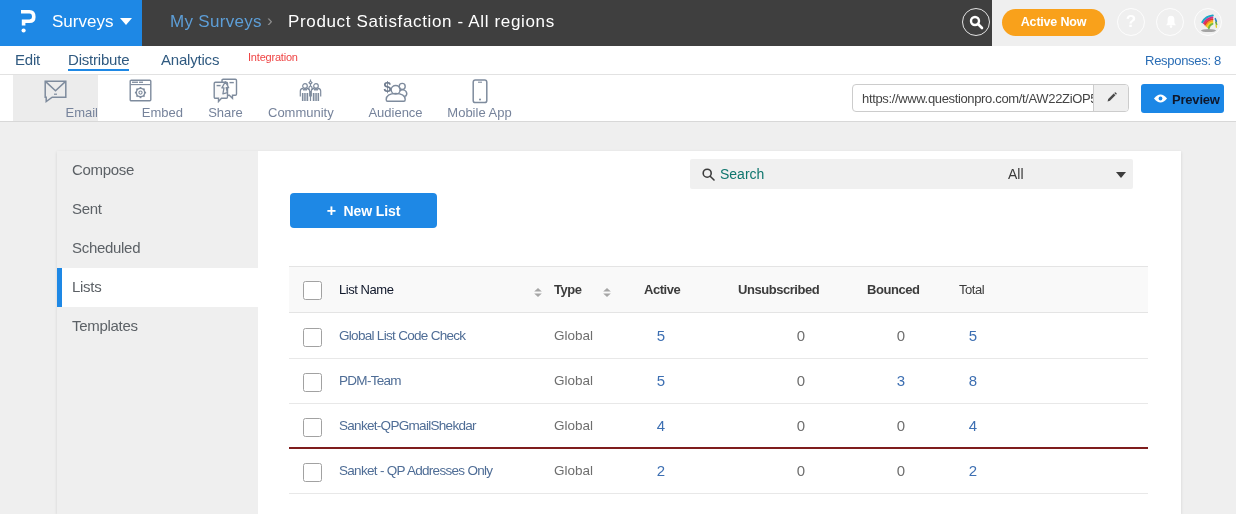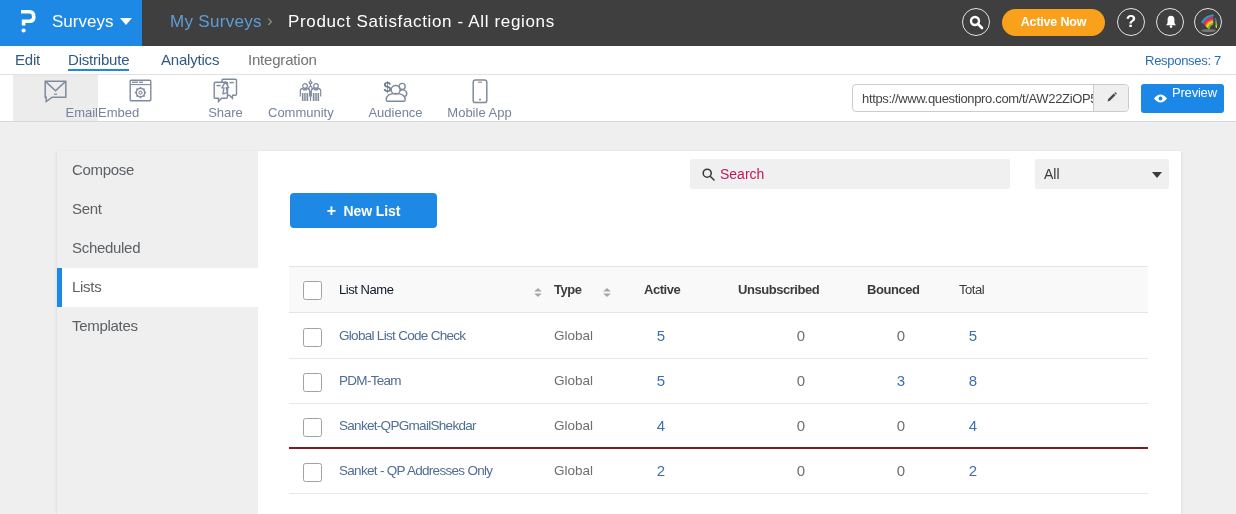--- a/index.html
+++ b/index.html
@@ -1,20 +1,20 @@
 <!DOCTYPE html>
 <html><head><meta charset="utf-8"><style>
 *{margin:0;padding:0;box-sizing:border-box}
 html,body{width:1236px;height:514px;font-family:"Liberation Sans",sans-serif;background:#efefef;overflow:hidden}
 body{position:relative}
 .abs{position:absolute}
 </style></head>
 <body>
 
-<div class="abs" style="left:0;top:0;width:1236px;height:46px;background:#3f3f3f">
+<div class="abs" style="left:0;top:0;width:992px;height:46px;background:#3f3f3f">
   <div class="abs" style="left:0;top:0;width:142px;height:46px;background:#1e88e5">
     <svg class="abs" style="left:17px;top:8px" width="22" height="30" viewBox="0 0 22 30">
       <path d="M4 3.8 H12.5 Q16.8 3.8 16.8 9 Q16.8 13.2 12.5 13.2 H6.6 V17.5" fill="none" stroke="#fff" stroke-width="3.6"></path>
       <circle cx="6.6" cy="22.5" r="2.1" fill="#fff"></circle>
     </svg>
     <span class="abs" style="left:52px;top:12px;color:#fff;font-size:17px">Surveys</span>
     <span class="abs" style="left:120px;top:18px;width:0;height:0;border-left:6px solid transparent;border-right:6px solid transparent;border-top:7px solid #fff"></span>
   </div>
   <span class="abs" style="left:170px;top:12px;color:#5d9ed7;font-size:17px;letter-spacing:0.3px">My Surveys</span>
   <span class="abs" style="left:267px;top:11px;color:#8f8f8f;font-size:17px">›</span>
@@ -51,22 +51,22 @@
         <path d="M21.1 16.3 L21.4 18.2" stroke="#e8cf2a" stroke-width="1.4" stroke-linecap="round"></path>
         <ellipse cx="13.5" cy="21.6" rx="7.5" ry="1.5" fill="#8a8a8a" opacity="0.75"></ellipse>
       </svg>
   </div>
 </div>
 
 <div class="abs" style="left:0;top:46px;width:1236px;height:29px;background:#fff;border-bottom:1px solid #e2e2e2;box-sizing:content-box;height:28px">
   <span class="abs" style="left:15px;top:5px;color:#305a80;font-size:15px;letter-spacing:-0.2px">Edit</span>
   <span class="abs" style="left:68px;top:5px;color:#305a80;font-size:15px;letter-spacing:-0.2px;border-bottom:2px solid #1e88e5;padding-bottom:1px">Distribute</span>
   <span class="abs" style="left:161px;top:5px;color:#305a80;font-size:15px;letter-spacing:-0.2px">Analytics</span>
-  <span class="abs" style="left:248px;top:5px;color:#737373;font-size:15px;letter-spacing:-0.2px">Integration</span>
-  <span class="abs" style="right:15px;top:7px;color:#2a6db5;font-size:13px;letter-spacing:-0.3px;white-space:nowrap">Responses: 7</span>
+  <span class="abs" style="left:248px;top:5px;color:#ef4444;font-size:11px;letter-spacing:-0.2px">Integration</span>
+  <span class="abs" style="right:15px;top:7px;color:#2a6db5;font-size:13px;letter-spacing:-0.3px;white-space:nowrap">Responses: 8</span>
 </div>
 
 <div class="abs" style="left:0;top:75px;width:1236px;height:46px;background:#fff;border-bottom:1px solid #d8d8d8;box-sizing:content-box;height:46px">
   <div class="abs" style="left:13px;top:0;width:85px;height:46px;background:#ececec"></div>
 
   <svg class="abs" style="left:44px;top:5px" width="23" height="23" viewBox="0 0 23 23">
     <path d="M1.2 1.2 H21.8 V17.2 H8.2 L2.2 21.5 L2.2 17.2 H1.2 Z" fill="none" stroke="#7e8b9d" stroke-width="1.5"></path>
     <path d="M1.4 1.4 L11.5 10.8 L21.6 1.4" fill="none" stroke="#7e8b9d" stroke-width="1.5"></path>
     <line x1="10" y1="14.2" x2="13" y2="14.2" stroke="#7e8b9d" stroke-width="1.2"></line>
   </svg>
@@ -83,21 +83,21 @@
       <line x1="11.5" y1="8" x2="11.5" y2="9.6"></line>
         <line x1="11.5" y1="17.6" x2="11.5" y2="19.2"></line>
       <line x1="5.9" y1="13.6" x2="7.5" y2="13.6"></line>
         <line x1="15.5" y1="13.6" x2="17.1" y2="13.6"></line>
       <line x1="7.5" y1="9.6" x2="8.7" y2="10.8"></line>
         <line x1="14.3" y1="16.4" x2="15.5" y2="17.6"></line>
       <line x1="15.5" y1="9.6" x2="14.3" y2="10.8"></line>
         <line x1="8.7" y1="16.4" x2="7.5" y2="17.6"></line>
     </g>
   </svg>
-  <span class="abs" style="left:98px;top:30px;width:85px;text-align:left;color:#76839b;font-size:13px">Embed</span>
+  <span class="abs" style="left:98px;top:30px;width:85px;text-align:right;color:#76839b;font-size:13px">Embed</span>
 
   <svg class="abs" style="left:213px;top:3px" width="25" height="25" viewBox="0 0 25 25">
     <path d="M10.2 1.2 H22.3 Q23.5 1.2 23.5 2.4 V16 Q23.5 17.2 22.3 17.2 H19.5 V20.3 L16.3 17.2 H10.2 Q9 17.2 9 16 V2.4 Q9 1.2 10.2 1.2 Z" fill="none" stroke="#7e8b9d" stroke-width="1.4"></path>
     <line x1="16.5" y1="4.6" x2="20.8" y2="4.6" stroke="#7e8b9d" stroke-width="1.4"></line>
     <path d="M2.4 4.2 H13.3 Q14.5 4.2 14.5 5.4 V19 Q14.5 20.2 13.3 20.2 H8.5 L5.5 23.5 V20.2 H2.4 Q1.2 20.2 1.2 19 V5.4 Q1.2 4.2 2.4 4.2 Z" fill="#f9f9f9" stroke="#7e8b9d" stroke-width="1.4"></path>
     <line x1="3.6" y1="7.6" x2="7.6" y2="7.6" stroke="#7e8b9d" stroke-width="1.4"></line>
     <path d="M12.3 3.8 L8.9 9.9 H11 L9.9 15.8 L14.4 14.6 L13.2 9.7 H15.7 Z" fill="#f9f9f9" stroke="#7e8b9d" stroke-width="1.3" stroke-linejoin="round"></path>
   </svg>
   <span class="abs" style="left:183px;top:30px;width:85px;text-align:center;color:#76839b;font-size:13px">Share</span>
 
@@ -148,44 +148,44 @@
         <path d="M2 12 L2.8 9 L9.8 2 L12 4.2 L5 11.2 Z M10.5 1.3 L12.7 3.5 L13.4 2.8 Q14 2.1 13.2 1.3 L12.7 0.8 Q11.9 0 11.2 0.6 Z" fill="#4a4a4a"></path>
       </svg>
     </div>
   </div>
 
   <div class="abs" style="left:1141px;top:9px;width:83px;height:29px;background:#1b87e6;border-radius:3px">
     <svg class="abs" style="left:12px;top:10px" width="15" height="9" viewBox="0 0 17 11">
       <path d="M0.5 5.5 Q8.5 -4 16.5 5.5 Q8.5 15 0.5 5.5 Z" fill="#fff"></path>
       <circle cx="8.5" cy="5.5" r="2.3" fill="#1b87e6"></circle>
     </svg>
-    <span class="abs" style="left:31px;top:1px;color:#ffffff;font-size:13px;font-weight:normal;letter-spacing:-0.2px">Preview</span>
+    <span class="abs" style="left:31px;top:8px;color:#0f172a;font-size:13px;font-weight:bold;letter-spacing:-0.2px">Preview</span>
   </div>
 </div>
 
 <div class="abs" style="left:57px;top:151px;width:1124px;height:363px;background:#fff;box-shadow:0 1px 3px rgba(0,0,0,.12)">
 
   <div class="abs" style="left:0;top:0;width:201px;height:363px;background:#efefef"></div>
   <div class="abs" style="left:0;top:117px;width:201px;height:39px;background:#fff"></div>
   <div class="abs" style="left:0;top:117px;width:5px;height:39px;background:#1e88e5"></div>
   <span class="abs" style="left:15px;top:10px;color:#5c6166;font-size:15px;letter-spacing:-0.3px">Compose</span>
   <span class="abs" style="left:15px;top:49px;color:#5c6166;font-size:15px;letter-spacing:-0.3px">Sent</span>
   <span class="abs" style="left:15px;top:88px;color:#5c6166;font-size:15px;letter-spacing:-0.3px">Scheduled</span>
   <span class="abs" style="left:15px;top:127px;color:#5c6166;font-size:15px;letter-spacing:-0.3px">Lists</span>
   <span class="abs" style="left:15px;top:166px;color:#5c6166;font-size:15px;letter-spacing:-0.3px">Templates</span>
 
   <div class="abs" style="left:633px;top:8px;width:320px;height:30px;background:#f0f0f0;border-radius:2px">
     <svg class="abs" style="left:12px;top:9px" width="13" height="13" viewBox="0 0 13 13">
       <circle cx="5.2" cy="5.2" r="4" fill="none" stroke="#3c3c3c" stroke-width="1.6"></circle>
       <line x1="8.2" y1="8.2" x2="12" y2="12" stroke="#3c3c3c" stroke-width="1.6" stroke-linecap="round"></line>
     </svg>
-    <span class="abs" style="left:30px;top:7px;color:#be185d;font-size:14px">Search</span>
-  </div>
-
-  <div class="abs" style="left:978px;top:8px;width:134px;height:30px;background:#f0f0f0;border-radius:2px">
+    <span class="abs" style="left:30px;top:7px;color:#0f766e;font-size:14px">Search</span>
+  </div>
+
+  <div class="abs" style="left:942px;top:8px;width:134px;height:30px;background:#f0f0f0;border-radius:2px">
     <span class="abs" style="left:9px;top:7px;color:#3a3a3a;font-size:14px">All</span>
     <span class="abs" style="left:170px;top:13px"></span>
     <span class="abs" style="right:7px;top:13px;width:0;height:0;border-left:5.5px solid transparent;border-right:5.5px solid transparent;border-top:6px solid #3c3c3c"></span>
   </div>
 
   <div class="abs" style="left:233px;top:42px;width:147px;height:35px;background:#1e88e5;border-radius:4px;color:#fff;text-align:center;line-height:35px;font-size:14px;font-weight:bold;letter-spacing:-0.1px"><span style="font-size:16px">+</span>&nbsp;&nbsp;New List</div>
 
   <div class="abs" style="left:232px;top:115px;width:859px;height:248px">
 
     <div class="abs" style="left:0;top:0;width:859px;height:47px;background:#f9f9f9;border-top:1px solid #e4e4e4;border-bottom:1px solid #e4e4e4">

